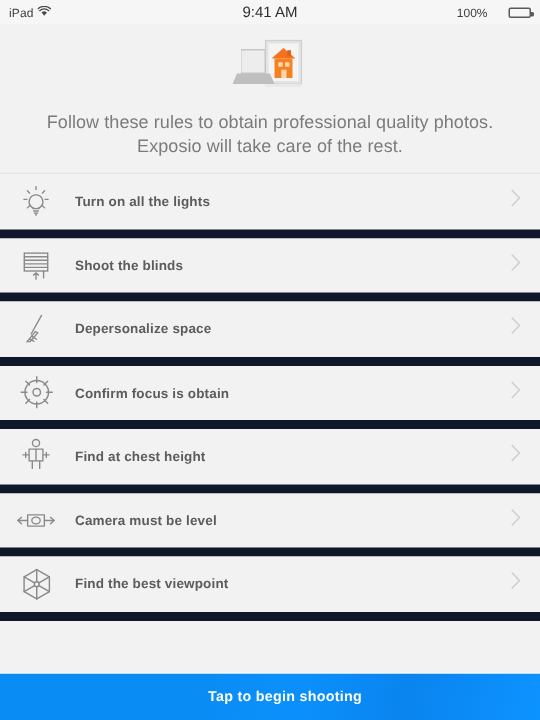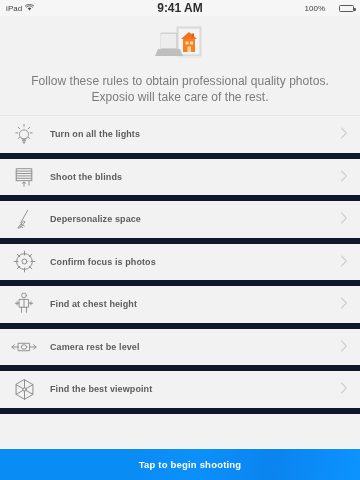--- a/index.html
+++ b/index.html
@@ -27,21 +27,21 @@
     color:#3c3c3c;
     flex:0 0 16px;
     position:relative;
   }
   .sb-left { display:flex; align-items:center; gap:3px; }
   .sb-device { font-size:8px; letter-spacing:0.1px; color:#3d3d3d; }
   .wifi-icon { display:block; }
   .sb-center {
     position:absolute; left:0; right:0; top:0; bottom:0;
     display:flex; align-items:center; justify-content:center;
-    font-size:12px; font-weight:bold; color:#2e2e2e;
+    font-size:10px; font-weight:normal; color:#2e2e2e;
     pointer-events:none;
   }
   .sb-right {
     margin-left:auto; display:flex; align-items:center; gap:14px;
     position:relative; z-index:2;
   }
   .sb-battery-text { font-size:8px; color:#3d3d3d; }
   .batt {
     width:15px; height:7px;
     border:1px solid #5a5a5a;
@@ -221,21 +221,21 @@
 
     <div class="row">
       <span class="row-icon">
         <svg width="23" height="23" viewBox="0 0 24 24" stroke="#8a8a8a" stroke-width="1" fill="none" stroke-linecap="round">
           <circle cx="12" cy="12" r="8.2"></circle>
           <circle cx="12" cy="12" r="2.6"></circle>
           <path d="M12 1.2 v4 M12 18.8 v4 M1.2 12 h4 M18.8 12 h4"></path>
           <path d="M4.4 4.4 l2.6 2.6 M17 17 l2.6 2.6 M19.6 4.4 l-2.6 2.6 M7 17 l-2.6 2.6"></path>
         </svg>
       </span>
-      <span class="row-label">Confirm focus is photos</span>
+      <span class="row-label">Confirm focus is obtain</span>
       <span class="chev">
         <svg width="8" height="12" viewBox="0 0 8 12">
             <path d="M1.5 1 L6.3 6 L1.5 11" stroke="#cfcfcf" stroke-width="1.1" fill="none" stroke-linecap="round" stroke-linejoin="round"></path>
           </svg>
       </span>
     </div>
 
     <div class="row">
       <span class="row-icon">
         <svg width="22" height="24" viewBox="0 0 24 26" stroke="#8a8a8a" stroke-width="1" fill="none" stroke-linecap="round">
@@ -257,21 +257,21 @@
     <div class="row">
       <span class="row-icon">
         <svg width="26" height="16" viewBox="0 0 28 16" stroke="#8a8a8a" stroke-width="1" fill="none" stroke-linecap="round" stroke-linejoin="round">
           <path d="M8 4 h12 v8 h-12 Z"></path>
           <ellipse cx="14" cy="8" rx="3" ry="2.4"></ellipse>
           <path d="M1 8 h7 M20 8 h7"></path>
           <path d="M3.6 5.6 L1 8 L3.6 10.4"></path>
           <path d="M24.4 5.6 L27 8 L24.4 10.4"></path>
         </svg>
       </span>
-      <span class="row-label">Camera rest be level</span>
+      <span class="row-label">Camera must be level</span>
       <span class="chev">
         <svg width="8" height="12" viewBox="0 0 8 12">
             <path d="M1.5 1 L6.3 6 L1.5 11" stroke="#cfcfcf" stroke-width="1.1" fill="none" stroke-linecap="round" stroke-linejoin="round"></path>
           </svg>
       </span>
     </div>
 
     <div class="row">
       <span class="row-icon">
         <svg width="23" height="23" viewBox="0 0 24 24" stroke="#8a8a8a" stroke-width="1" fill="none" stroke-linecap="round" stroke-linejoin="round">

